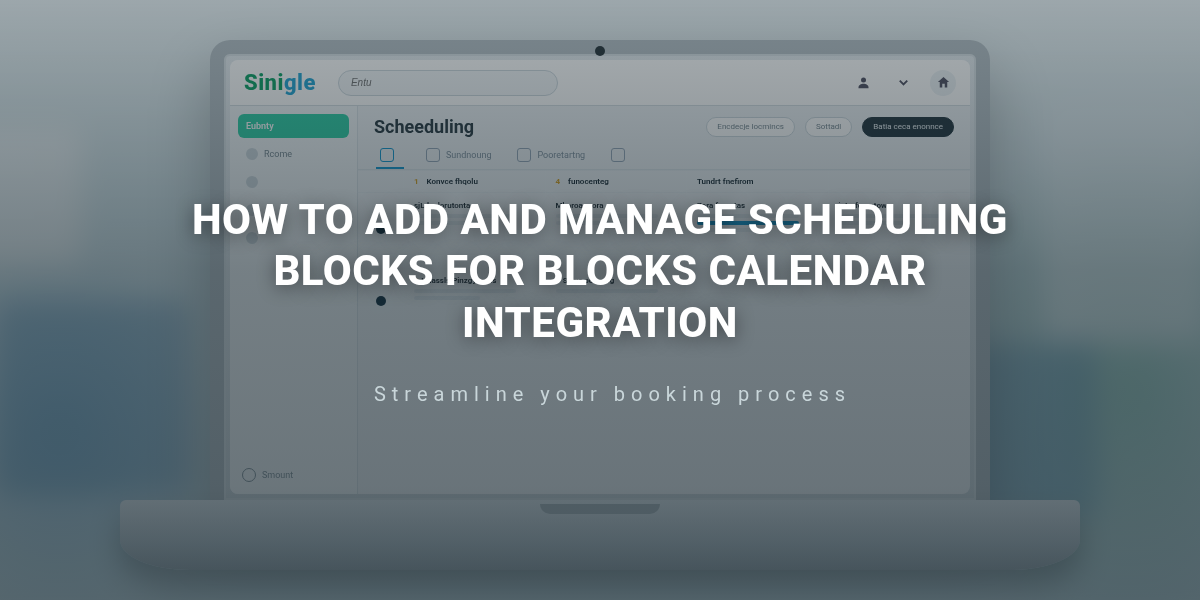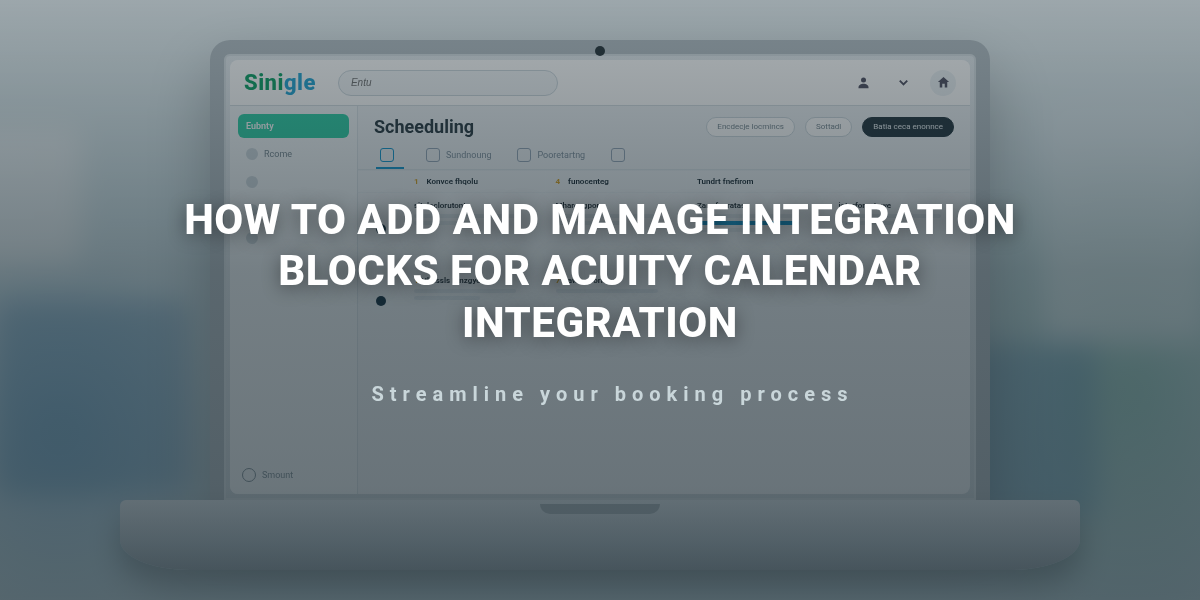--- a/index.html
+++ b/index.html
@@ -101,21 +101,21 @@
     background:linear-gradient(180deg,rgba(15,30,38,.35) 0%,rgba(15,30,38,.55) 45%,rgba(15,30,38,.62) 100%);
     display:flex;flex-direction:column;align-items:center;justify-content:center;
     text-align:center;padding:0 60px;
   }
   .overlay h1{
     color:#fff;font-weight:800;font-size:42px;line-height:1.22;letter-spacing:.5px;
     text-shadow:0 3px 18px rgba(0,0,0,.45);
     max-width:920px;
   }
   .overlay p{
-    margin-top:34px;color:#c9d6da;font-size:20px;letter-spacing:6px;font-weight:700;margin-left:25px;
+    margin-top:34px;color:#c9d6da;font-size:20px;letter-spacing:6px;font-weight:400;margin-left:25px;
   }
 </style>
 </head>
 <body>
 
 <div class="bg">
   <div class="shape s1"></div>
     <div class="shape s2"></div>
     <div class="shape s3"></div>
     <div class="shape s4"></div>
@@ -263,15 +263,15 @@
           </div>
         </div>
       </div>
 
     </div>
   </div>
   <div class="base"></div>
 </div>
 
 <div class="overlay">
-  <h1>HOW TO ADD AND MANAGE INTEGRATION BLOCKS FOR ACUITY CALENDAR INTEGRATION</h1>
+  <h1>HOW TO ADD AND MANAGE SCHEDULING BLOCKS FOR BLOCKS CALENDAR INTEGRATION</h1>
   <p>Streamline your booking process</p>
 </div>
 
 </body></html>

